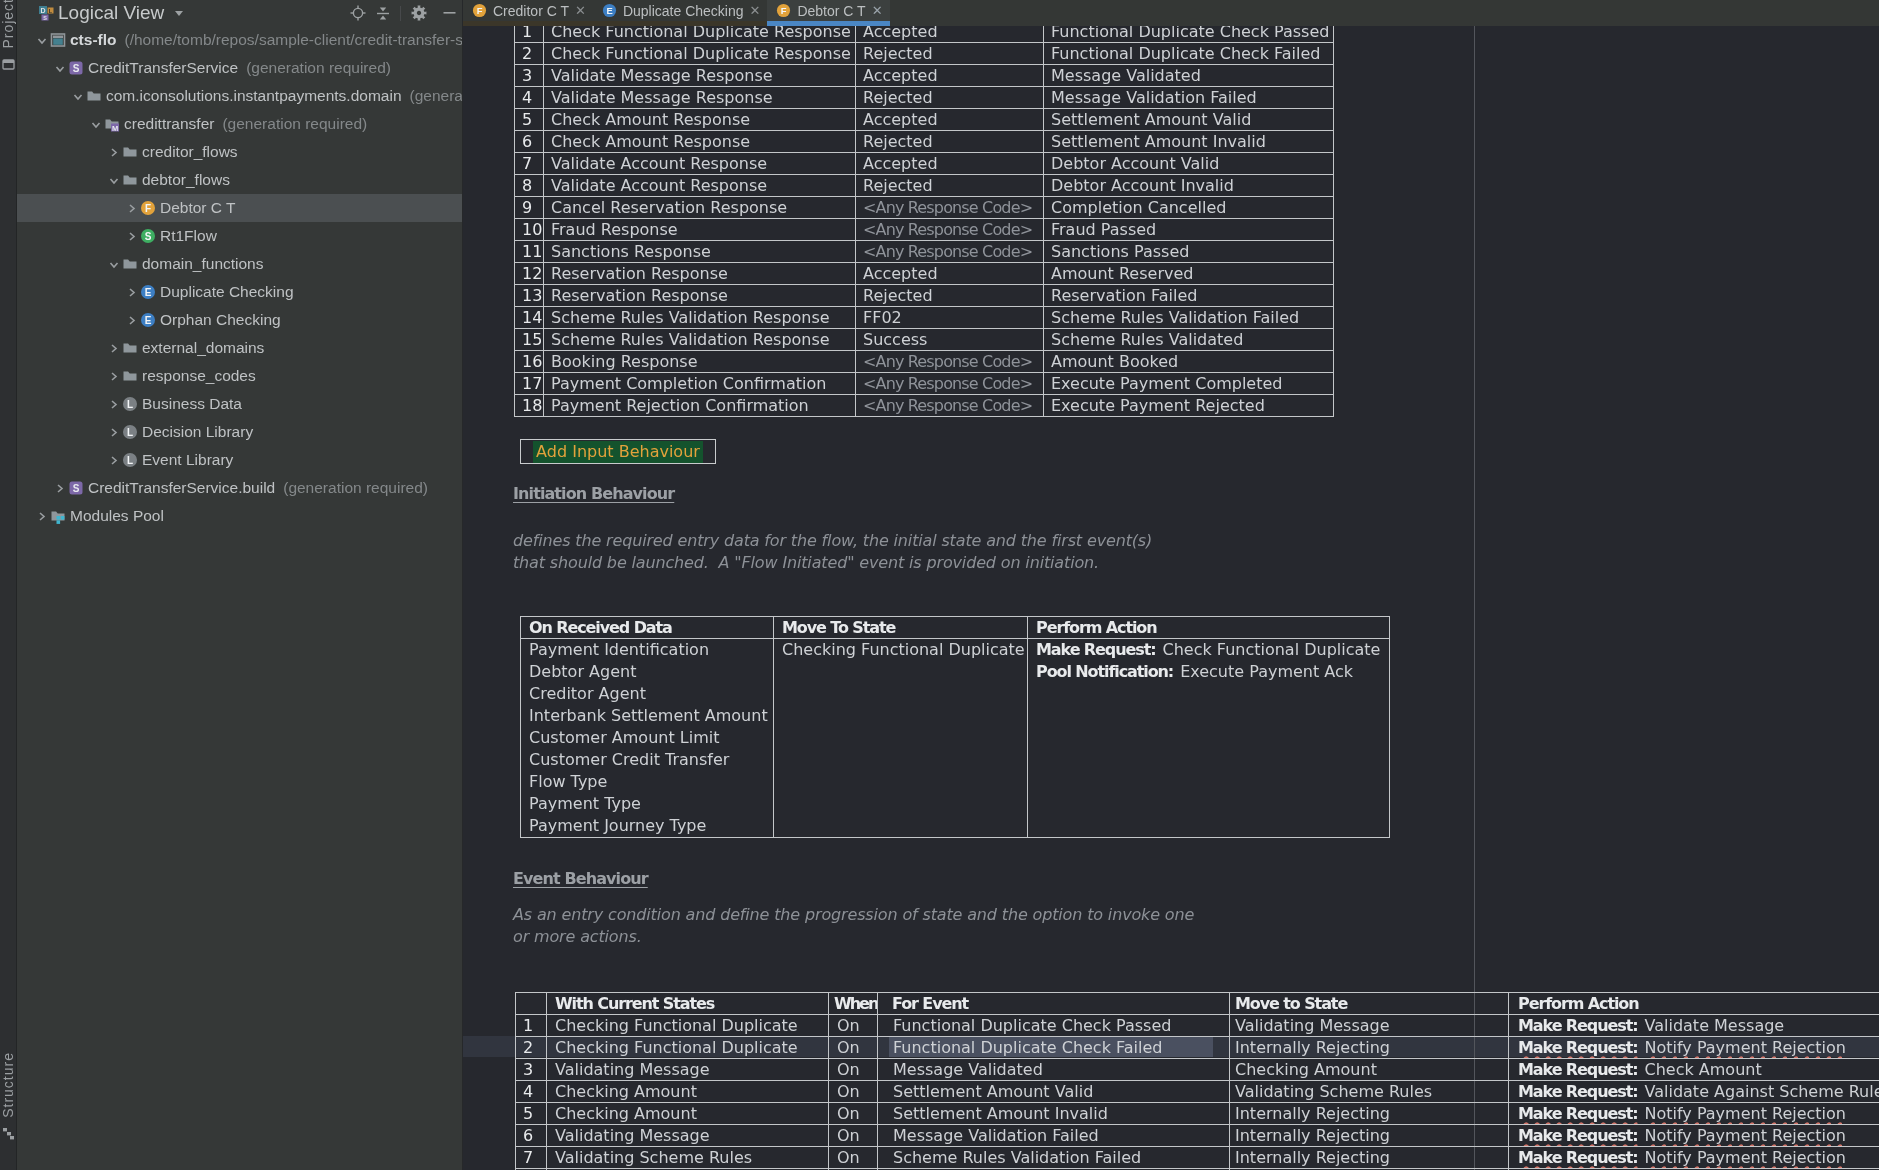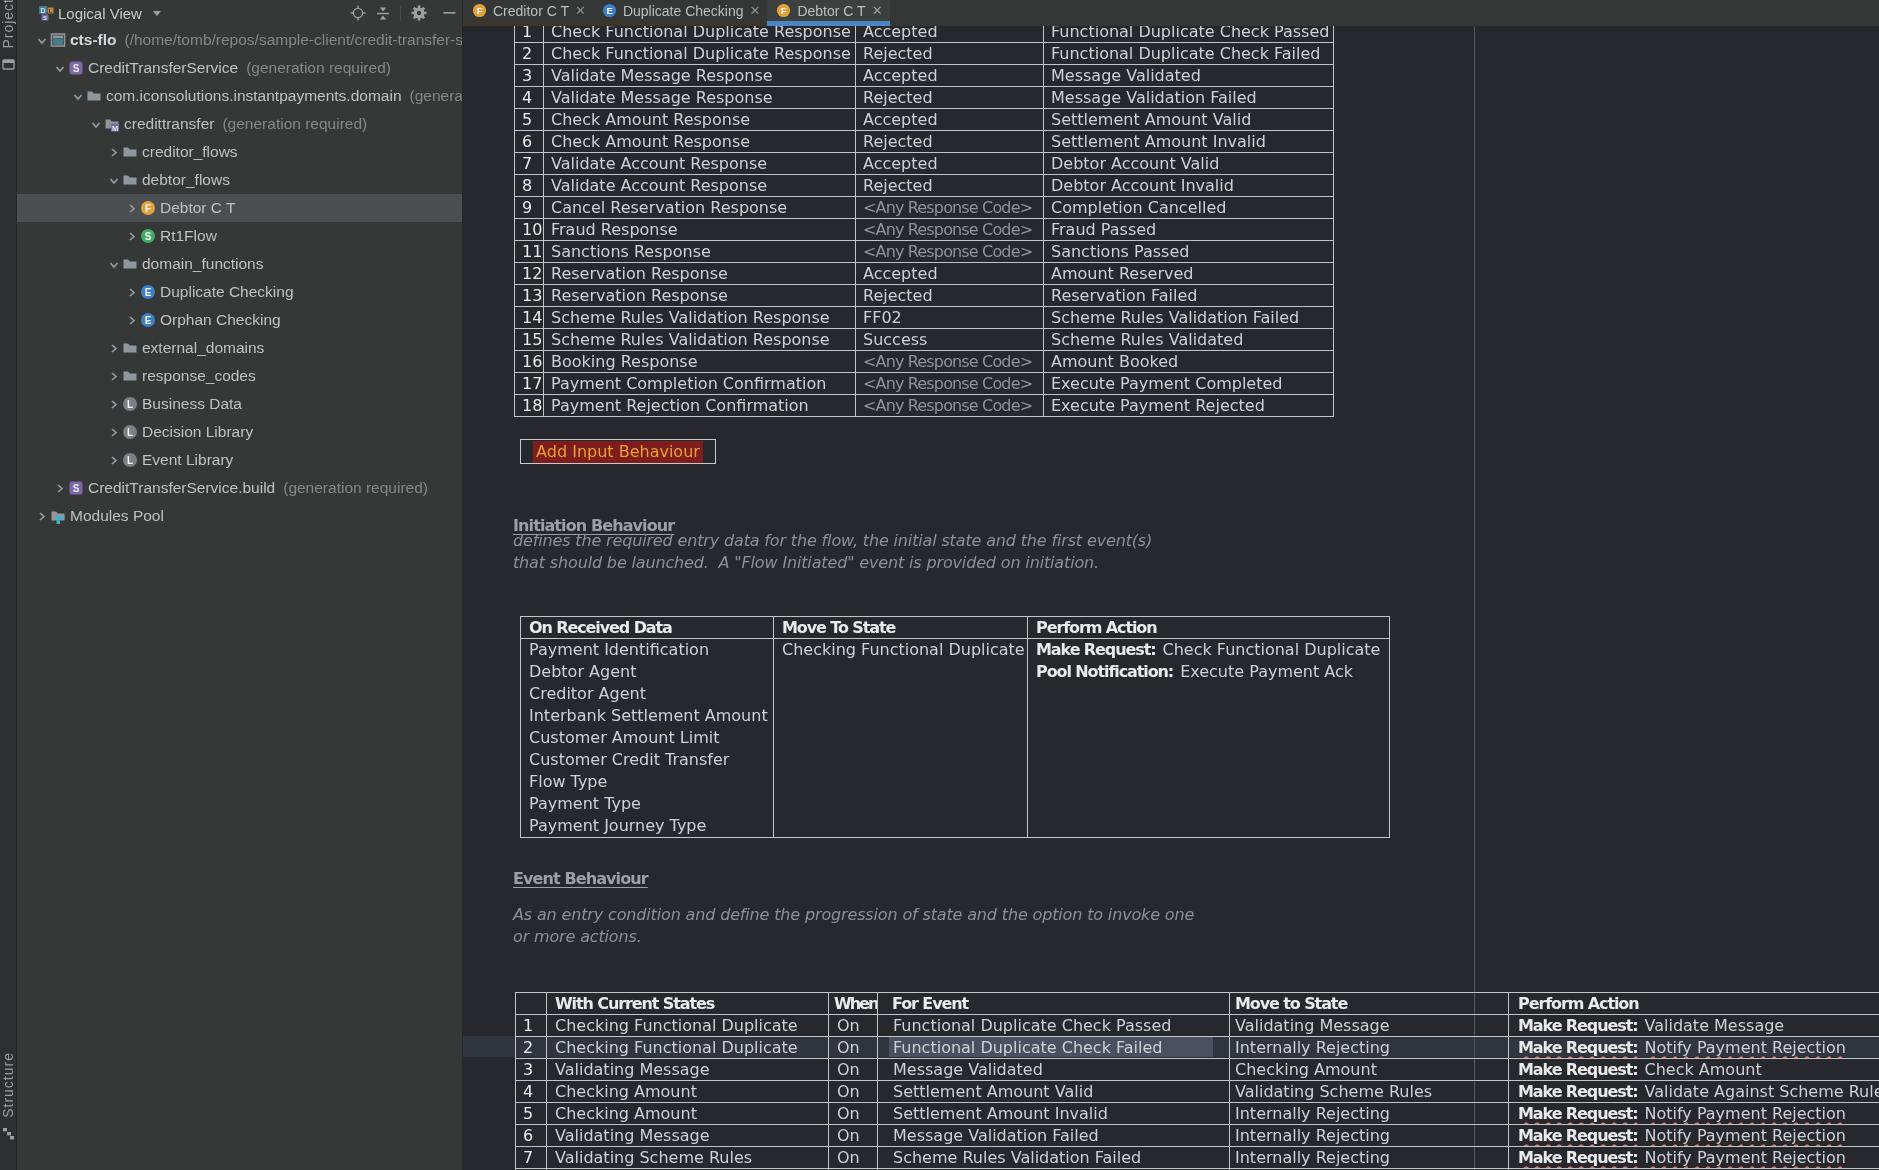--- a/index.html
+++ b/index.html
@@ -13,21 +13,21 @@
   .stripe-btn.top { top:-2px; }
   .stripe-btn.bottom { top:1052px; }
   .stripe-label { writing-mode:vertical-rl; transform:rotate(180deg); font-size:14px; color:#9b9fa2; letter-spacing:1px; }
   .stripe-icon { margin-top:8px; }
 
   
   .panel { position:absolute; left:17px; top:0; width:445px; height:1170px; background:#353837; overflow:hidden; z-index:20; }
   .panel-divider { position:absolute; left:462px; top:0; width:1px; height:1170px; background:#26282a; z-index:25; }
   .panel-header { position:absolute; left:0; top:0; width:445px; height:26px; display:flex; align-items:center; }
   .ph-icon { margin-left:21px; display:flex; }
-  .ph-title { margin-left:4px; font-size:15px; color:#c7cacb; }
+  .ph-title { margin-left:4px; font-size:19px; color:#c7cacb; }
   .ph-caret { margin-left:11px; width:0; height:0; border-left:4.5px solid transparent; border-right:4.5px solid transparent; border-top:5px solid #9da1a3; }
   .ph-right { position:absolute; right:6px; top:0; height:26px; display:flex; align-items:center; gap:10px; }
   .ph-sep { width:1px; height:15px; background:#47494b; }
   .ph-right .hicon { display:flex; align-items:center; }
 
   
   .tree { position:absolute; left:0; top:26px; width:445px; }
   .tree-row { position:relative; height:28px; display:flex; align-items:center; font-size:15.5px; color:#bfc2c4; white-space:nowrap; overflow:hidden; }
   .tree-row.selected { background:#4b4f51; }
   .tr-chevron { flex:0 0 auto; display:flex; align-items:center; justify-content:center; width:11px; }
@@ -58,21 +58,21 @@
   th.ghost { border-top:none; border-left:none; border-bottom:none; background:transparent; }
   .gray { color:#8f939a; letter-spacing:-0.85px; }
   .blabel { font-weight:bold; color:#e8eaec; letter-spacing:-1.1px; }
   .bval { margin-left:7px; }
   .squiggle { text-decoration-line:underline; text-decoration-style:wavy; text-decoration-color:#d4756a; text-decoration-thickness:1.5px; text-underline-offset:3px; }
 
   #table1 { position:absolute; left:514px; top:20px; width:820px; }
   #table1 col.c0 { width:29px; } #table1 col.c1 { width:312px; } #table1 col.c2 { width:188px; } #table1 col.c3 { width:290px; }
 
   .add-btn { position:absolute; left:520px; top:439px; width:196px; height:25px; border:1.5px solid #c8cbcd; display:flex; align-items:center; justify-content:center; font-family:"DejaVu Sans", sans-serif; font-size:16px; color:#e2a23c; }
-  .add-btn span { background:#7f1d1d; padding:1px 3px 2px; }
+  .add-btn span { background:#14532d; padding:1px 3px 2px; }
 
   .sec-heading { position:absolute; font-family:"DejaVu Sans", sans-serif; font-size:16px; font-weight:bold; letter-spacing:-0.9px; color:#9ca0a5; text-decoration:underline; text-underline-offset:3px; text-decoration-thickness:1px; }
   .para div { white-space:pre; }
   .para { position:absolute; font-family:"DejaVu Sans", sans-serif; font-size:16px; font-style:italic; color:#8d9197; line-height:22px; letter-spacing:-0.15px; }
 
   #table2 { position:absolute; left:520px; top:616px; width:869px;padding-left:7px; }
   #table2 col.c0 { width:253px; } #table2 col.c1 { width:254px; } #table2 col.c2 { width:362px; }
   #table2 td, #table2 th { padding:0 2px 0 8px; }
   #table2 td { vertical-align:top; height:auto; line-height:22px; white-space:nowrap; }
   #table2 td div { line-height:22px; }
@@ -214,21 +214,21 @@
             <td class="gray">&lt;Any Response Code&gt;</td>
             <td>Execute Payment Rejected</td>
           </tr>
         </tbody>
     </table>
 
     <div class="add-btn">
         <span>Add Input Behaviour</span>
       </div>
 
-    <div class="sec-heading" style="left:513px; top:516px;">Initiation Behaviour</div>
+    <div class="sec-heading" style="left:513px; top:484px;">Initiation Behaviour</div>
     <div class="para" style="left:513px; top:530px;" id="para1">
         <div>defines the required entry data for the flow, the initial state and the first event(s)</div>
         <div>that should be launched.  A "Flow Initiated" event is provided on initiation.</div>
       </div>
 
     <table class="grid doc" id="table2">
       <colgroup>
           <col class="c0">
           <col class="c1">
           <col class="c2">

